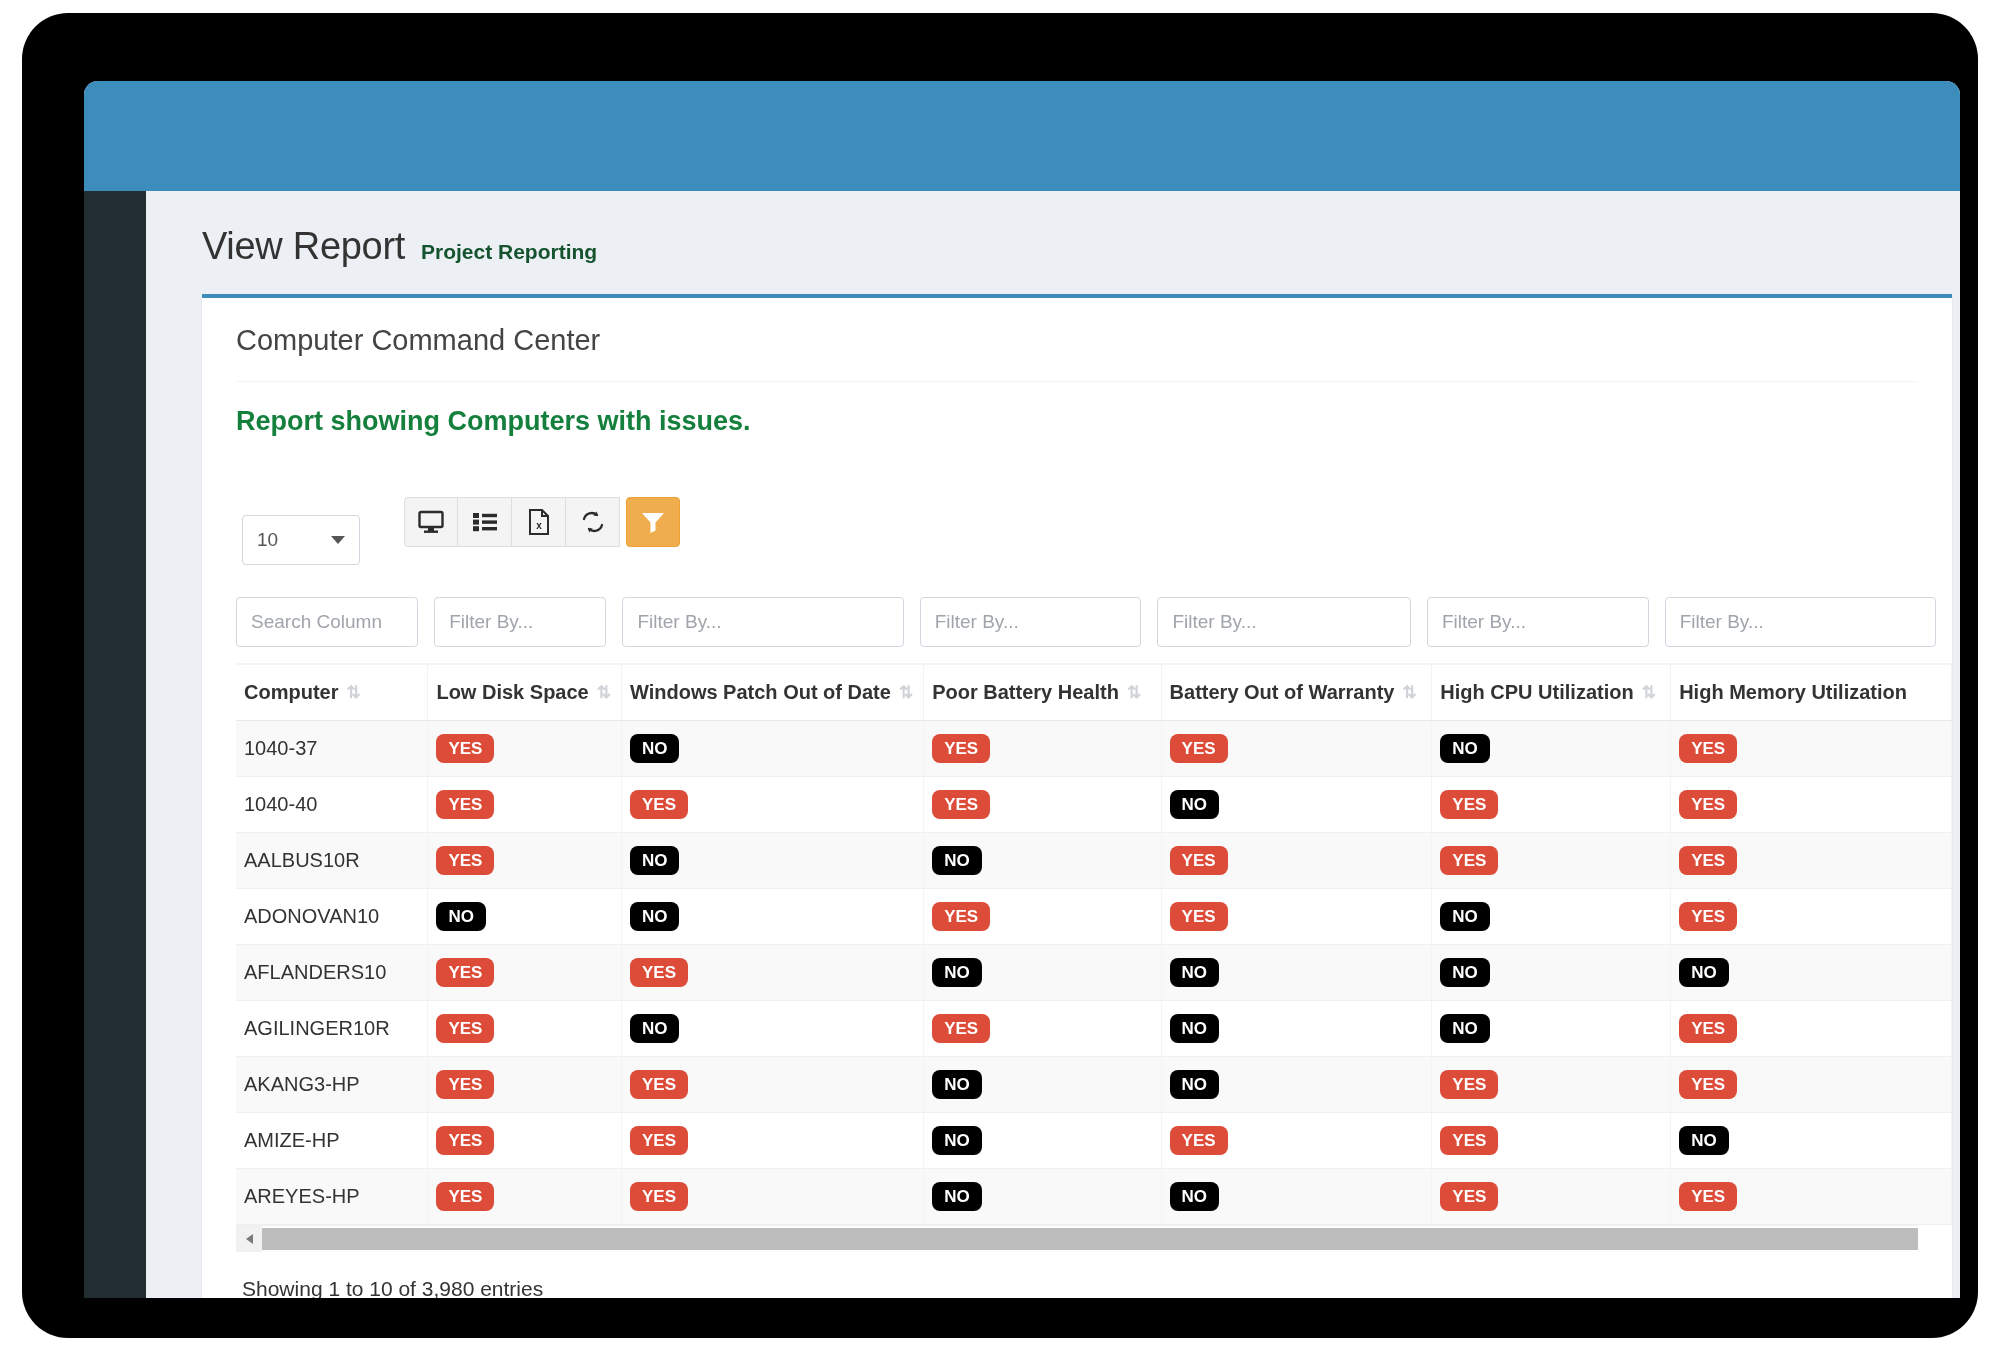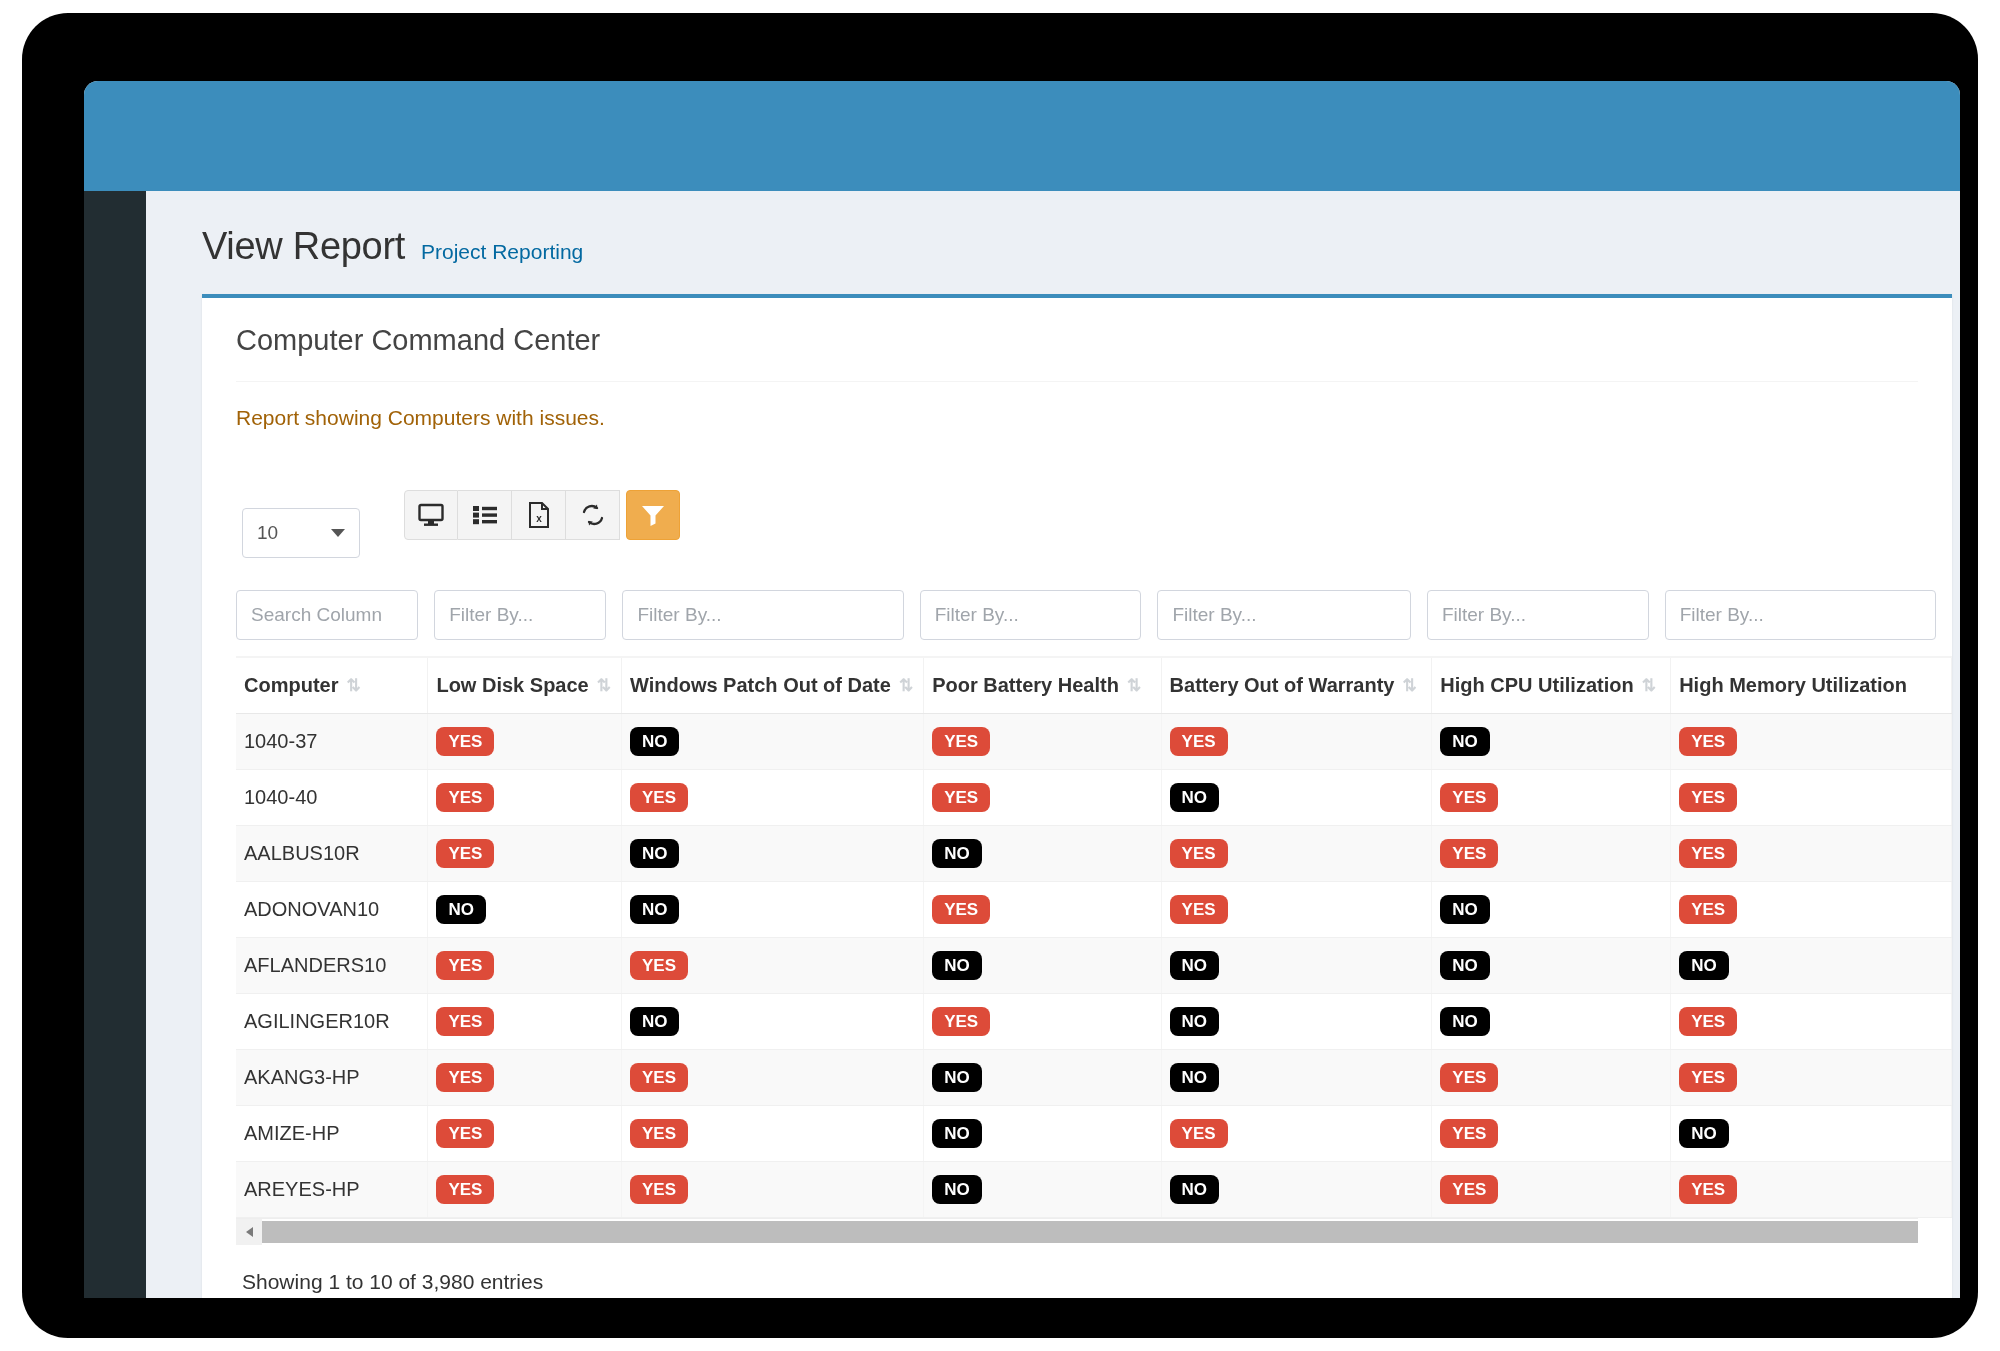--- a/index.html
+++ b/index.html
@@ -45,39 +45,40 @@
   }
   #page-header {
     padding: 34px 0 0 56px;
     display: flex; align-items: baseline; gap: 16px;
   }
   #page-title {
     font-size: 38px; font-weight: 400; color: #333333;
     letter-spacing: -0.3px;
   }
   #page-subtitle {
-    font-size: 21px; color: #0369a1; font-weight: 400;
+    font-size: 21px; color: #14532d; font-weight: 700;
   }
   #card {
     margin: 26px 8px 0 56px;
     background: #ffffff;
     border-top: 4px solid #3c8dbc;
     box-shadow: 0 1px 2px rgba(0,0,0,0.08);
     min-height: 1000px;
   }
   #card-title {
     font-size: 29px; color: #444444; font-weight: 400;
     padding: 26px 0 24px 34px;
   }
   #card-body { padding: 0 0 0 34px; }
   #report-desc {
-    font-size: 21px; color: #a16207;
+    font-size: 27px; color: #15803d;
     padding: 24px 0 0 0;
     border-top: 1px solid #f4f4f4;
     margin-right: 34px;
+    font-weight: bold;
   }
   #toolbar {
     display: flex; align-items: center; gap: 44px;
     padding: 42px 0 0 6px;
   }
   #page-size {
     width: 118px; height: 50px;
     border: 1px solid #d2d6de; border-radius: 4px;
     background: #ffffff;
     display: flex; align-items: center; justify-content: space-between;

